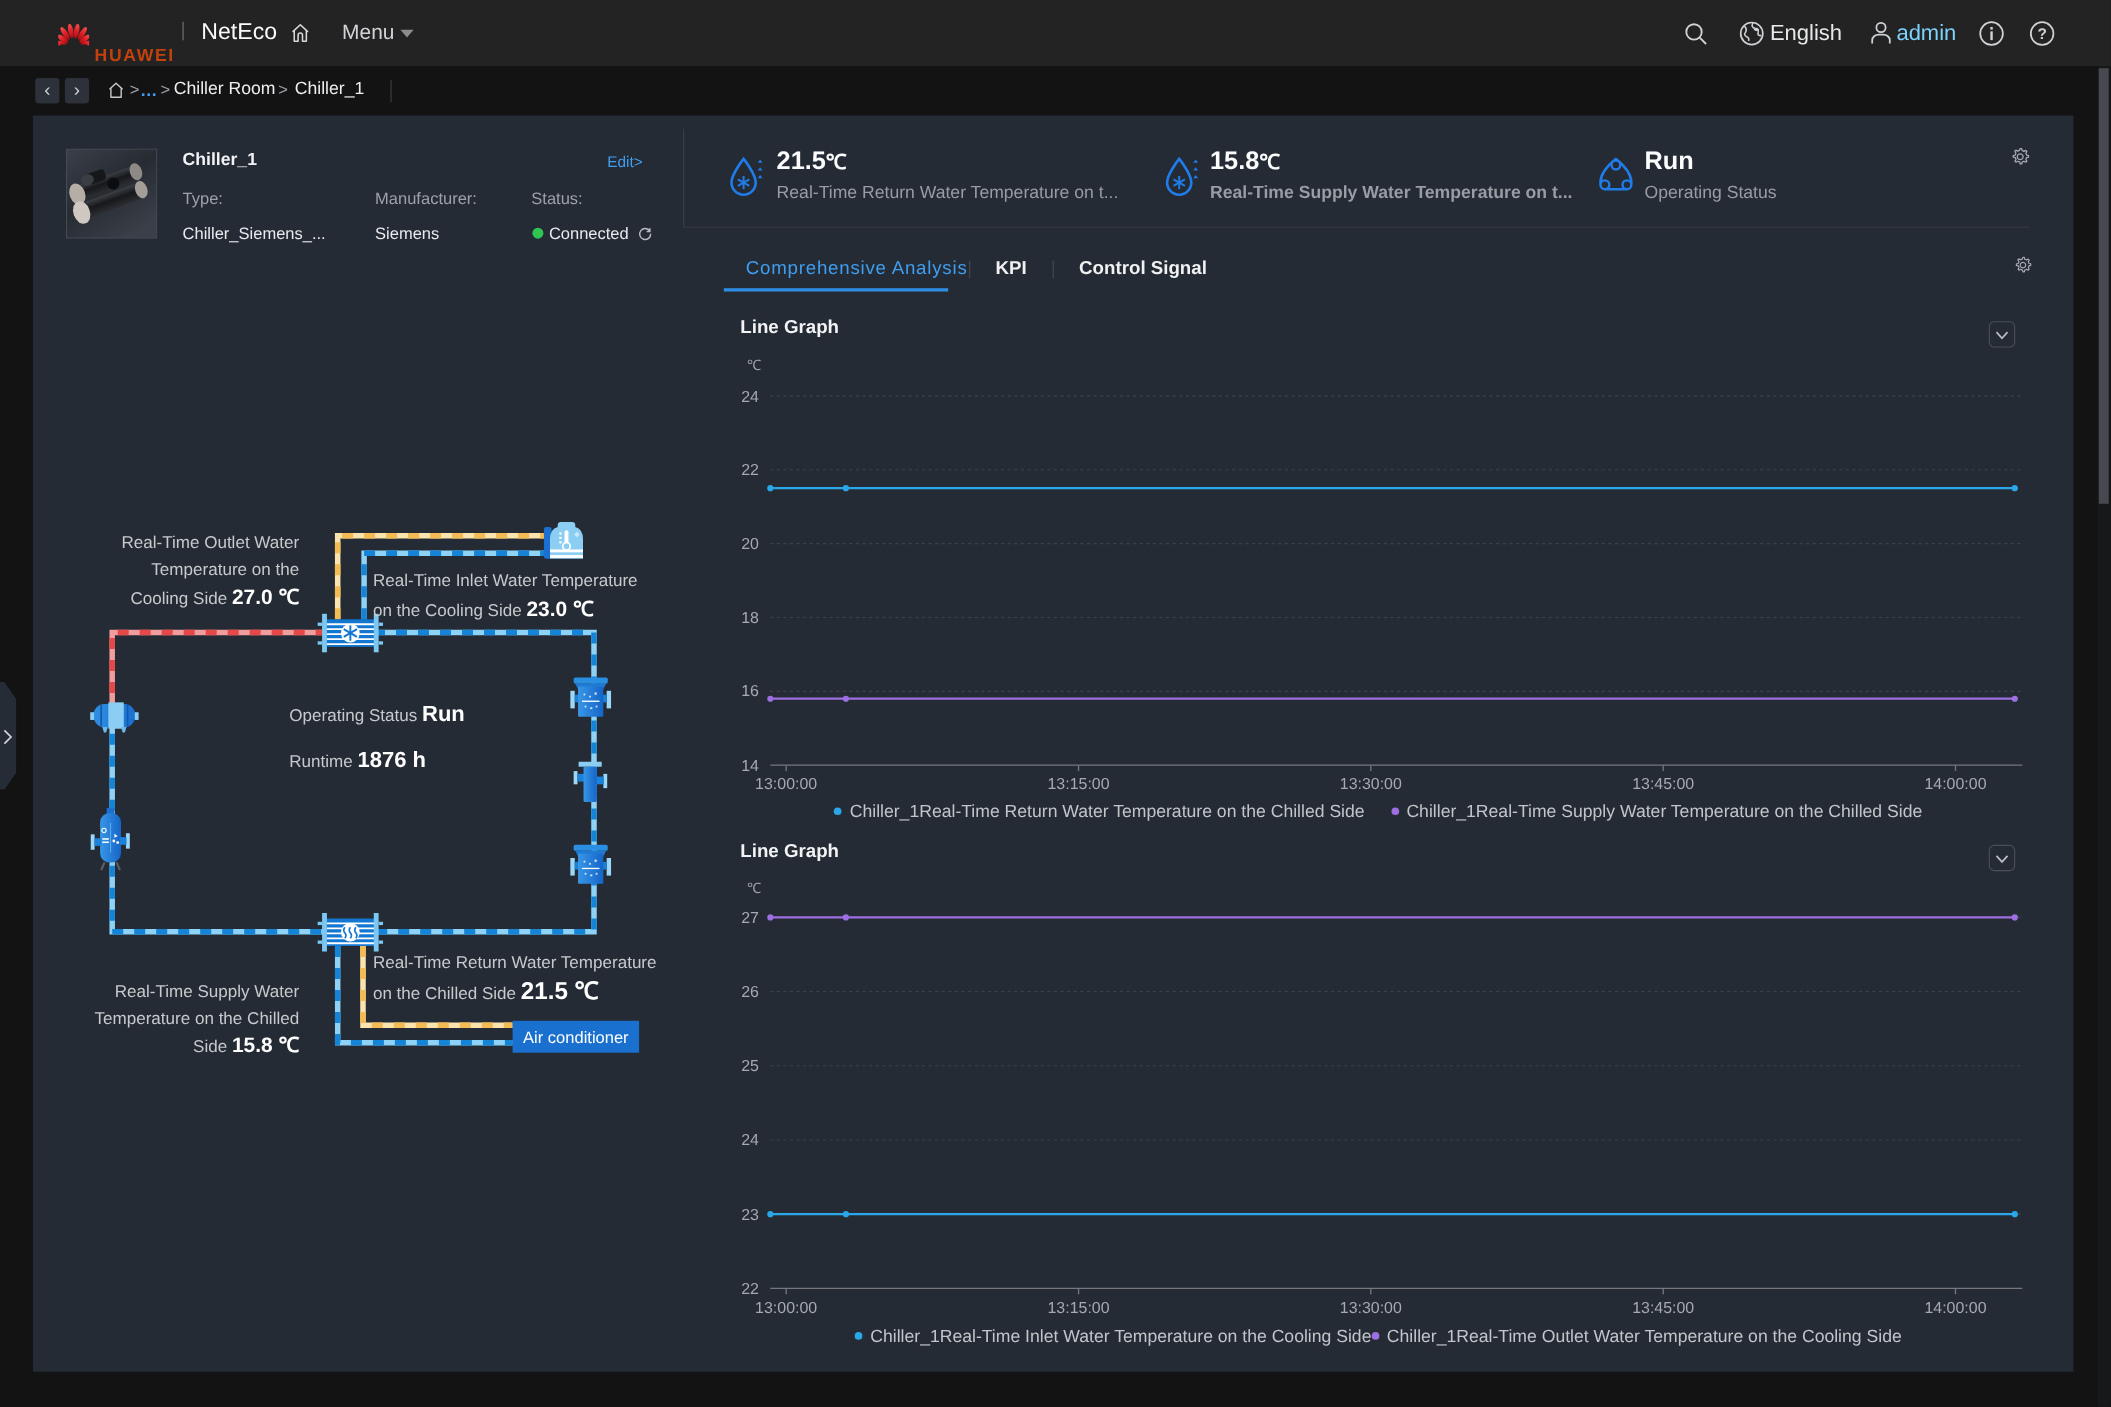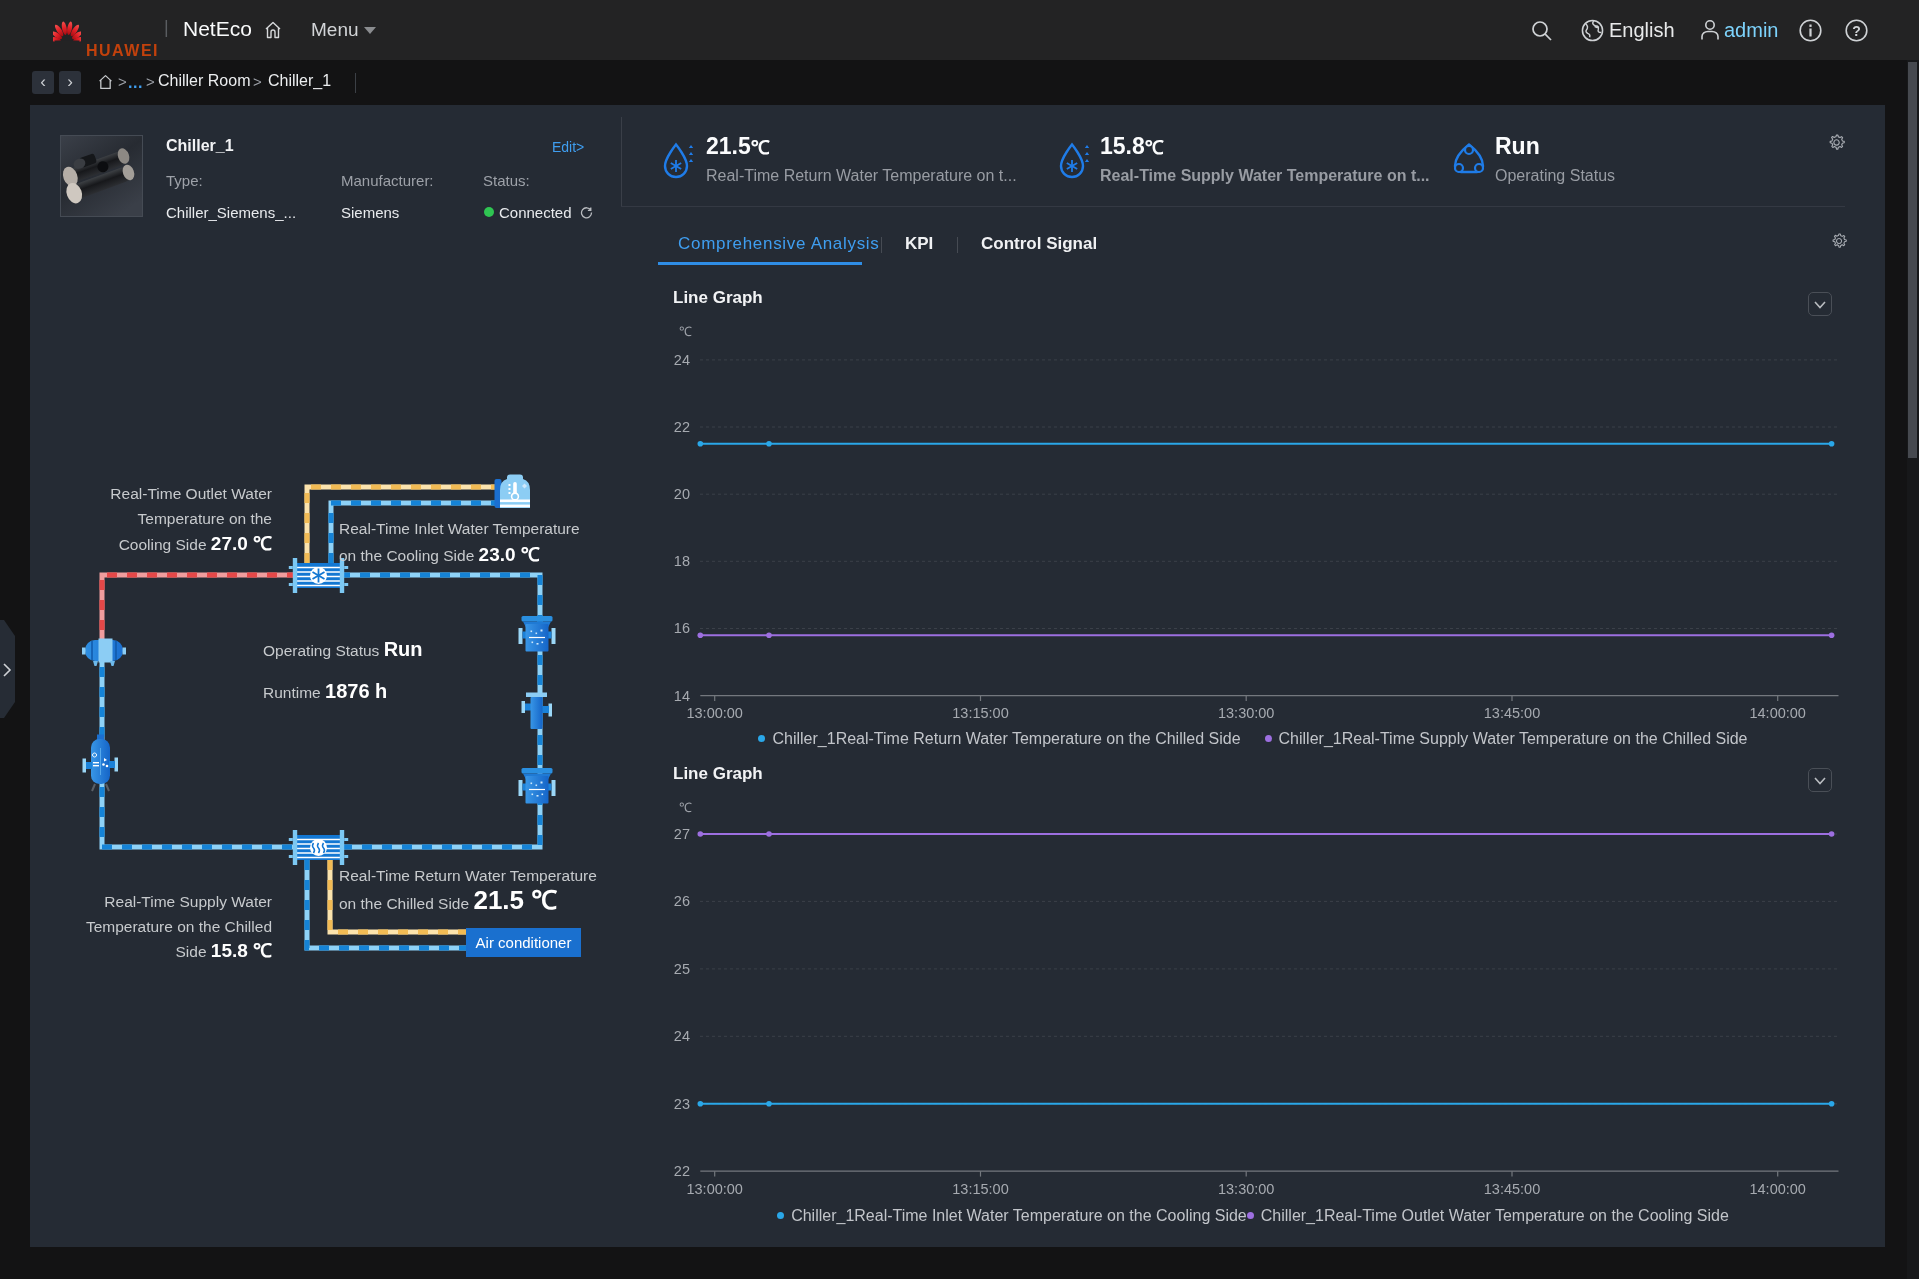--- a/index.html
+++ b/index.html
@@ -349,21 +349,21 @@
  </g>
 
  <rect x="466" y="928" width="115" height="29" fill="#1a70cf"></rect>
  <text x="523.5" y="948" text-anchor="middle" font-size="15" fill="#ffffff" font-family="Liberation Sans, sans-serif">Air conditioner</text>
 </svg>
 
 <div class="abs" style="left:90px;top:481px;width:182px;text-align:right;color:#c7cacd;font-size:15.5px;line-height:25px;">Real-Time Outlet Water<br>Temperature on the<br>Cooling Side <b style="color:#fff;font-size:19px;">27.0 ℃</b></div>
 <div class="abs" style="left:339px;top:516px;color:#c7cacd;font-size:15.5px;line-height:26px;">Real-Time Inlet Water Temperature<br>on the Cooling Side <b style="color:#fff;font-size:19px;">23.0 ℃</b></div>
 <div class="abs" style="left:263px;top:638px;color:#c7cacd;font-size:15.5px;">Operating Status <b style="color:#fff;font-size:20px;">Run</b></div>
 <div class="abs" style="left:263px;top:680px;color:#c7cacd;font-size:15.5px;">Runtime <b style="color:#fff;font-size:20px;">1876 h</b></div>
-<div class="abs" style="left:339px;top:863px;color:#c7cacd;font-size:15.5px;line-height:25px;">Real-Time Return Water Temperature<br>on the Chilled Side <b style="color:#fff;font-size:26px;">21.5 ℃</b></div>
+<div class="abs" style="left:339px;top:863px;color:#c7cacd;font-size:15.5px;line-height:25px;">Real-Time Return Water Temperature<br>on the Chilled Side <b style="color:#fff;font-size:22px;">21.5 ℃</b></div>
 <div class="abs" style="left:62px;top:890px;width:210px;text-align:right;color:#c7cacd;font-size:15.5px;line-height:24.5px;">Real-Time Supply Water<br>Temperature on the Chilled<br>Side <b style="color:#fff;font-size:19px;">15.8 ℃</b></div>
 
 <div class="abs" style="left:673px;top:288px;color:#f2f3f5;font-size:17px;font-weight:bold;">Line Graph</div>
 <div class="abs" style="left:1808px;top:292px;width:24px;height:24px;border:1px solid #4a4f57;border-radius:5px;"></div>
 <svg class="abs" style="left:1814px;top:301px" width="12" height="8" viewBox="0 0 12 8">
     <polyline points="1,1 6,6.5 11,1" fill="none" stroke="#b9bcc0" stroke-width="1.6"></polyline>
   </svg>
 <div class="abs" style="left:679px;top:322px;color:#9da1a8;font-size:13px;">℃</div>
 <svg class="abs" style="left:621px;top:340px" width="1264" height="395" viewBox="621 340 1264 395">
  <g stroke="#3b4049" stroke-width="1" stroke-dasharray="3 3">

